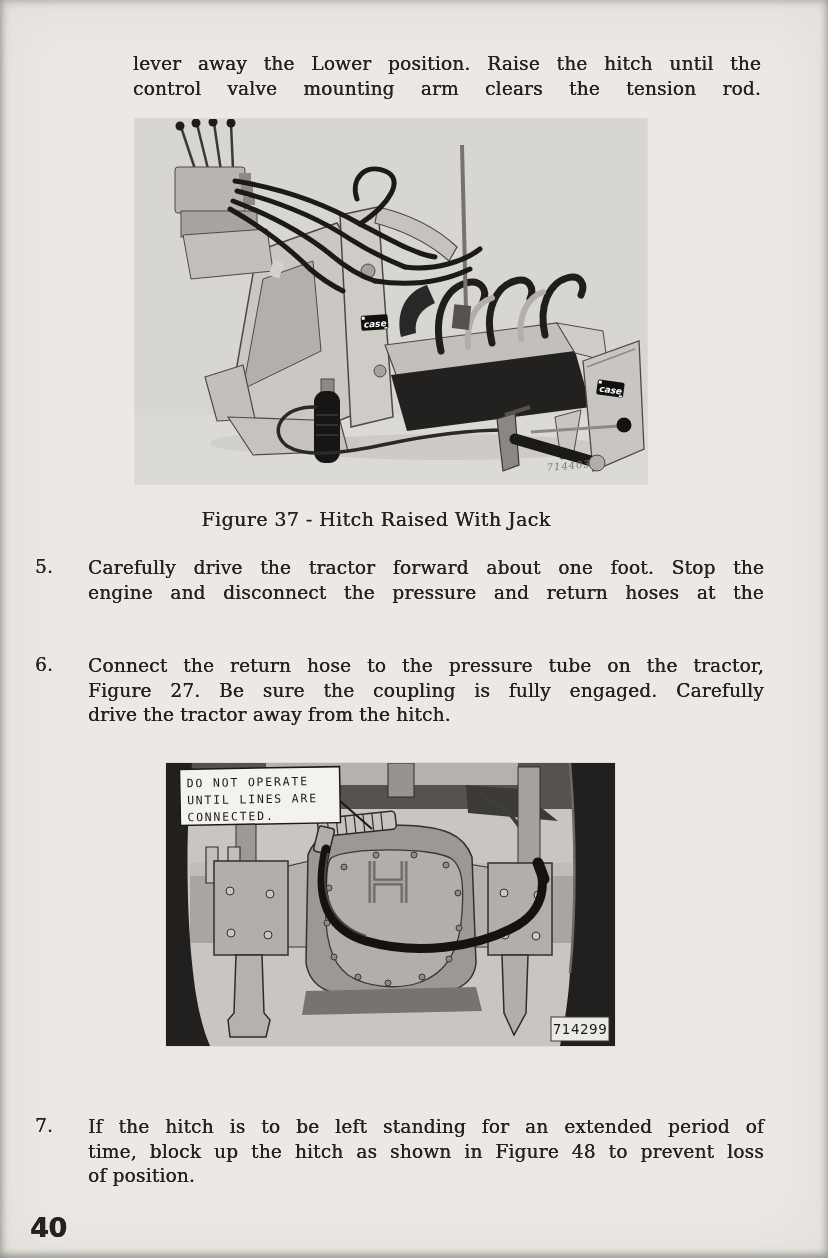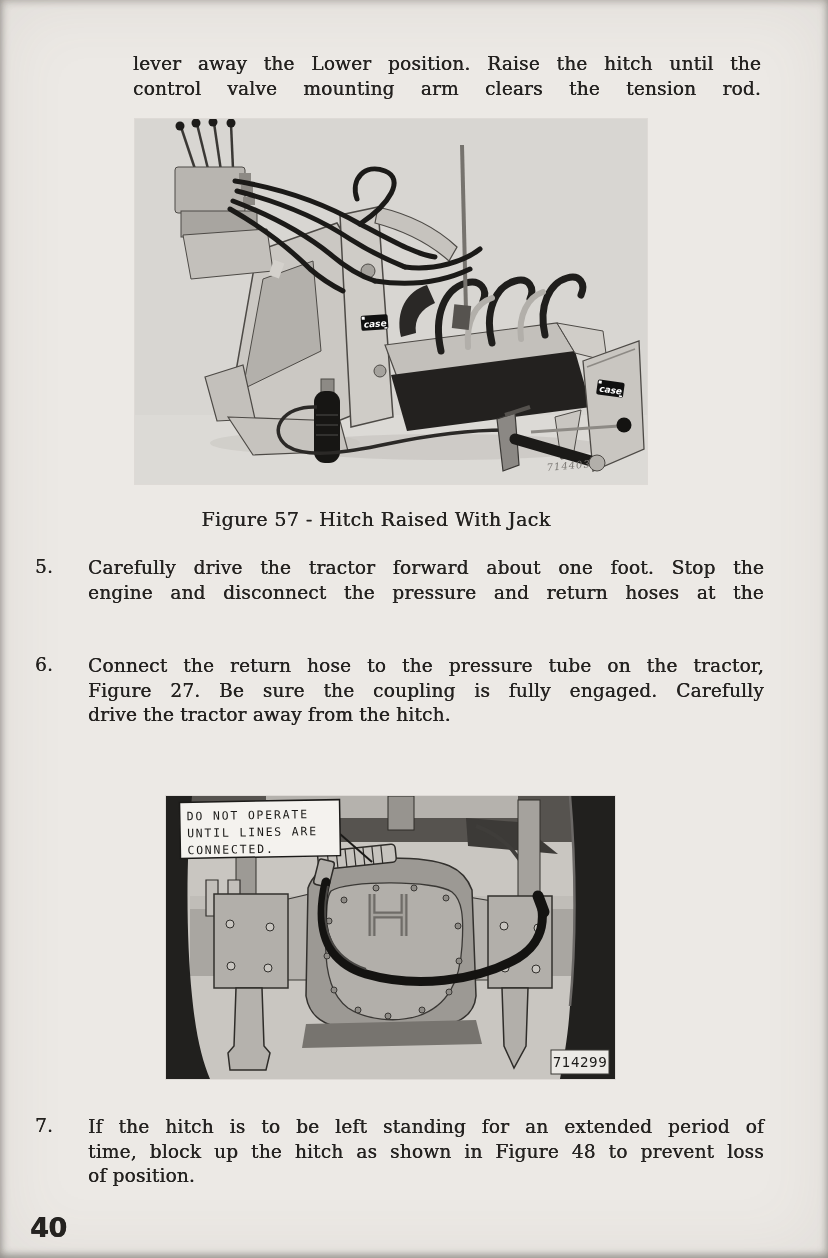--- a/index.html
+++ b/index.html
@@ -37,21 +37,21 @@
   .step{position:absolute;left:0;width:828px;height:80px;}
   .caption{
     position:absolute;left:15px;width:722px;
     text-align:center;font-size:19px;letter-spacing:0.4px;
     text-shadow:0.35px 0 0 currentColor;
   }
   .cap46{top:508px;}
   .cap47{top:1062px;}
   .figurebox{position:absolute;box-shadow:0 0 0 1px rgba(120,115,108,0.12);}
   .fig46{left:135px;top:119px;width:512px;height:365px;}
-  .fig47{left:166px;top:763px;width:449px;height:283px;margin-top:33px;}
+  .fig47{left:166px;top:763px;width:449px;height:283px;}
   .figurebox svg{display:block;}
   .pageno{
     position:absolute;left:30px;top:1212px;width:733px;
     font-family:"DejaVu Sans","Liberation Sans",sans-serif;
     font-weight:bold;font-size:27px;letter-spacing:-0.5px;
     text-shadow:0.4px 0 0 currentColor;
   }
   
   .sign-line{font-family:"DejaVu Sans Mono","Liberation Mono",monospace;font-size:11.5px;letter-spacing:1.8px;fill:#1b1a18;}
   .brand-text{font-family:"DejaVu Sans","Liberation Sans",sans-serif;font-style:italic;font-weight:bold;font-size:9px;fill:#ffffff;}
@@ -180,21 +180,21 @@
         <rect x="462" y="262" width="27" height="15" rx="2" fill="#101010"></rect>
         <rect x="463" y="263" width="3" height="3" fill="#fff"></rect>
           <rect x="485" y="275" width="3" height="1.5" fill="#fff"></rect>
         <text x="476" y="274" text-anchor="middle" class="brand-text">case</text>
       </g>
 
       <text x="412" y="352" class="hand-num" transform="rotate(-5 412 352)">714403</text>
     </svg>
   </div>
 
-  <div class="caption cap46">Figure 57 - Hitch Raised With Jack</div>
+  <div class="caption cap46">Figure 37 - Hitch Raised With Jack</div>
 
   <div class="step step5">
     <div class="textblock step-num">5.</div>
     <div class="textblock step-body">
         <div class="tline just">
           <span>Carefully</span>
           <span>drive</span>
           <span>the</span>
           <span>tractor</span>
           <span>forward</span>

